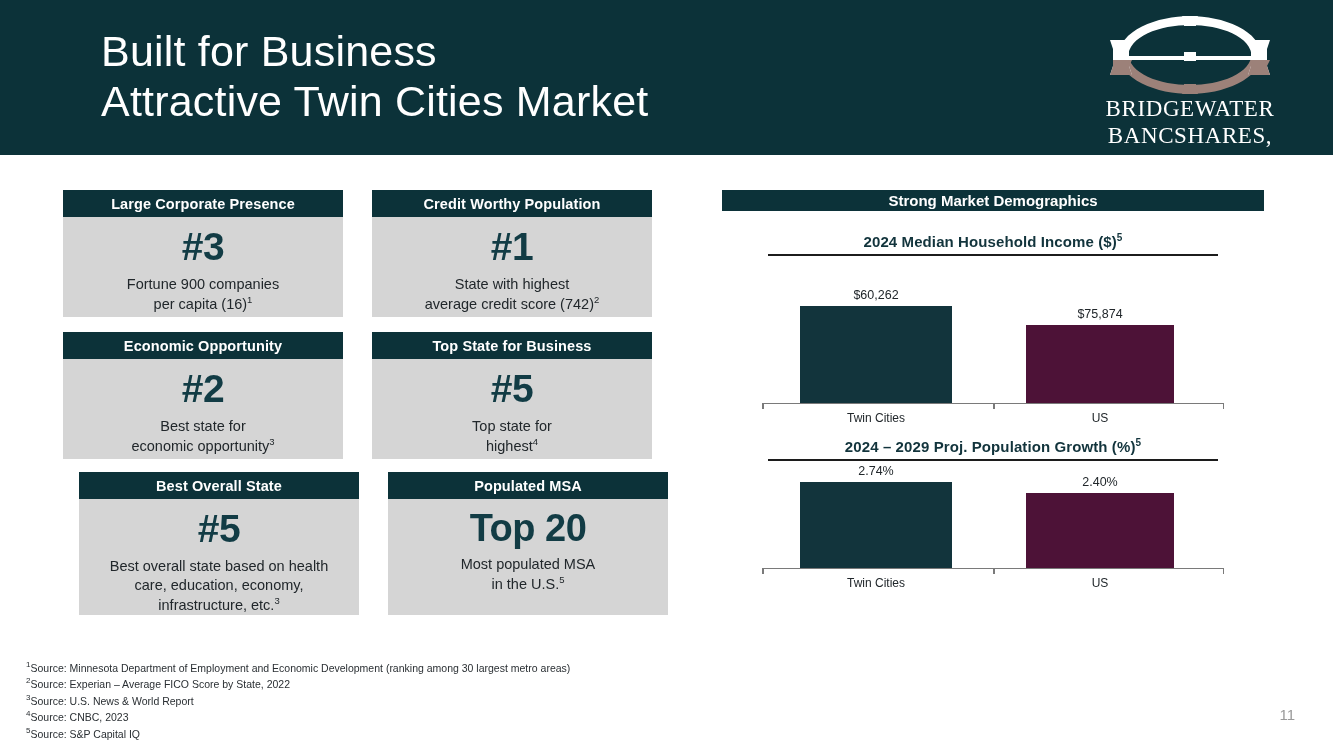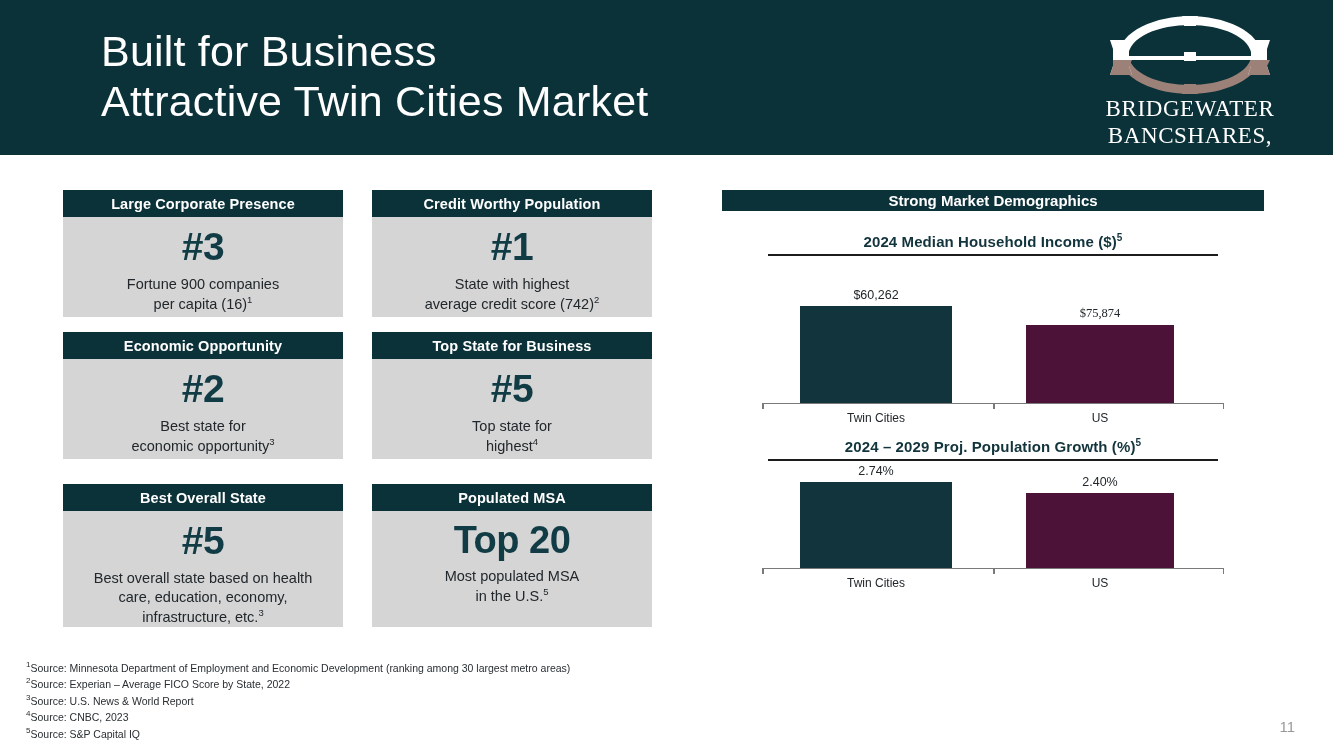--- a/index.html
+++ b/index.html
@@ -45,21 +45,21 @@
   }
   .card{
     position:absolute;
     width:280px;
     background:#d5d5d5;
   }
   .card.col1{ left:0; }
   .card.col2{ left:309px; }
   .card.row1{ top:0; height:127px; }
   .card.row2{ top:142px; height:127px; }
-  .card.row3{ top:294px; height:143px; }
+  .card.row3{ top:282px; height:143px;margin-left:16px; }
 
   .card-head{
     height:27px;
     background:#0c3239;
     color:#ffffff;
     font-size:14.5px;
     font-weight:bold;
     display:flex; align-items:center; justify-content:center;
     letter-spacing:0.1px;
   }
@@ -144,21 +144,21 @@
     color:#21272b;
     font-size:12px;
     text-align:center;
     white-space:nowrap;
   }
 
   
   #chart-1 .bar.teal   { left:38px;  width:152px; height:97px; }
   #chart-1 .bar.maroon { left:264px; width:148px; height:78px; }
   #chart-1 .lbl-teal   { left:38px;  width:152px; bottom:102px; }
-  #chart-1 .lbl-maroon { left:264px; width:148px; bottom:83px;font-family:Liberation Serif, serif; }
+  #chart-1 .lbl-maroon { left:264px; width:148px; bottom:83px; }
   #chart-1 .cat-teal   { left:38px;  width:152px; }
   #chart-1 .cat-maroon { left:264px; width:148px; }
 
   
   #chart-2 .plot{ height:108px; }
   #chart-2 .bar.teal   { left:38px;  width:152px; height:86px; }
   #chart-2 .bar.maroon { left:264px; width:148px; height:75px; }
   #chart-2 .lbl-teal   { left:38px;  width:152px; bottom:91px; }
   #chart-2 .lbl-maroon { left:264px; width:148px; bottom:80px; }
   #chart-2 .cat-teal   { left:38px;  width:152px; }
@@ -170,21 +170,21 @@
   }
   .footnote{
     color:#2a2f33;
     font-size:10.5px;
     line-height:1.42;
     white-space:nowrap;
   }
   .footnote sup{ font-size:8px; vertical-align:super; }
 
   #page-number{
-    position:absolute; right:38px; bottom:14px;
+    position:absolute; right:38px; bottom:26px;
     color:#9a9a9a; font-size:15px;
   }
 </style>
 </head>
 <body>
 
 <div id="header-band"></div>
 
 <div id="page-title">
   <span class="line">Built for Business</span>

